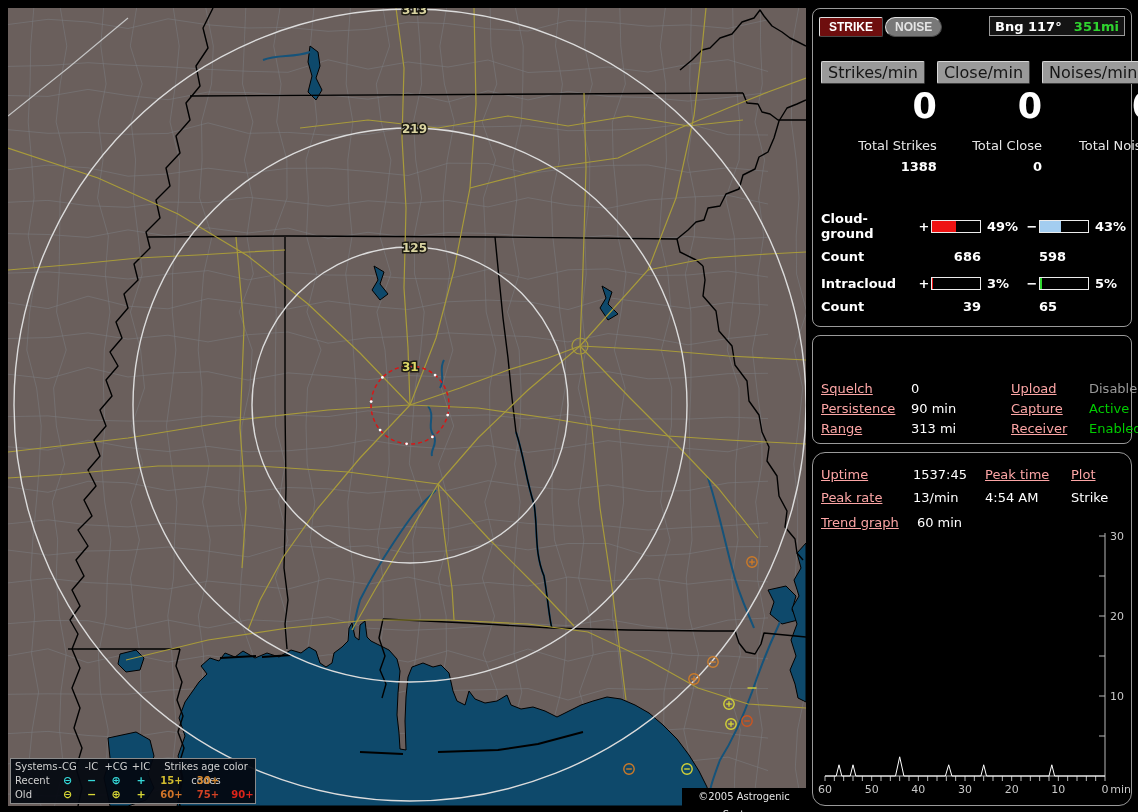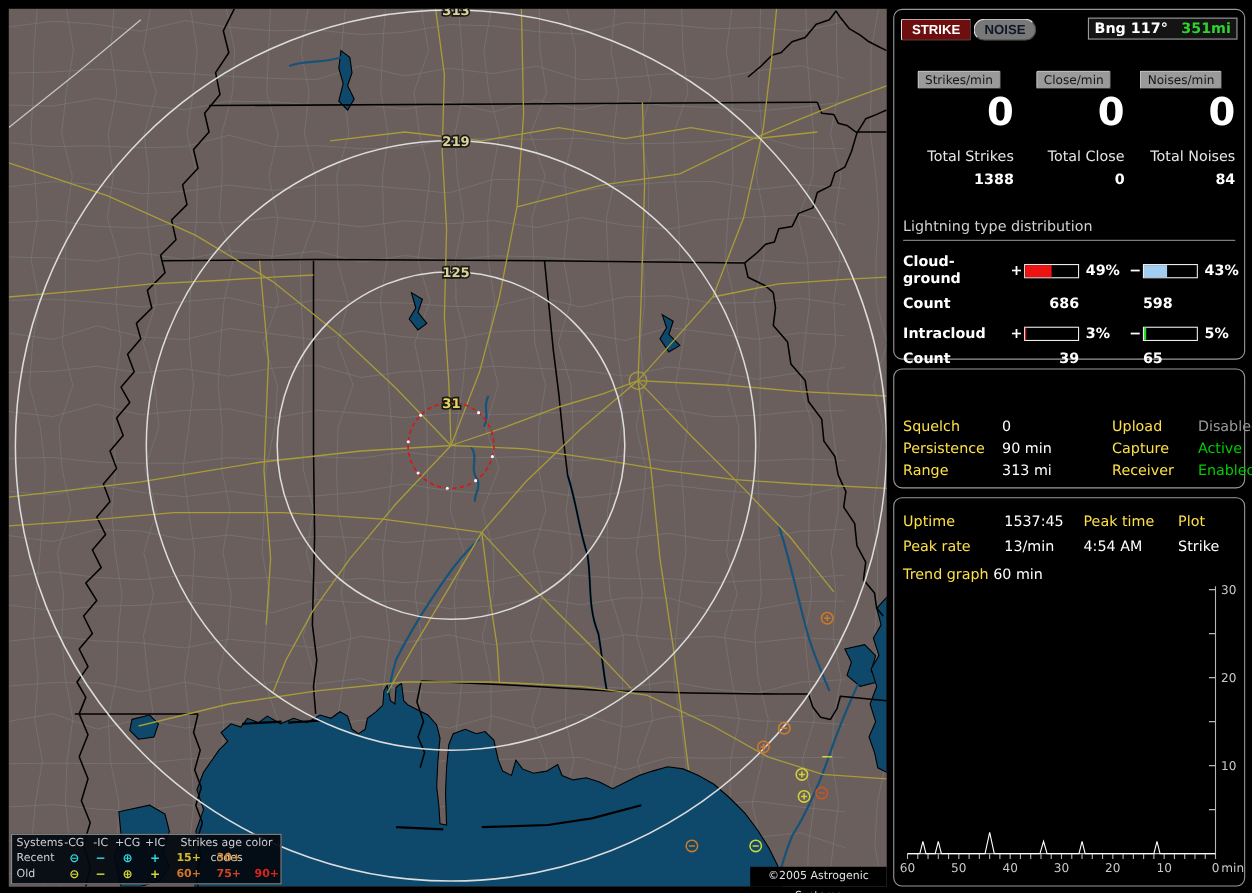--- a/index.html
+++ b/index.html
@@ -21,34 +21,34 @@
   .lg-sym{font-size:11px;font-weight:bold;}
   .lg-age{font-weight:bold;text-align:center;}
 
   #map-copyright{left:674px;top:780px;width:124px;height:18px;background:#000;
     color:#e2e2e2;font-size:10px;line-height:18px;text-align:center;}
 
   
   .pbox{background:#000;border:1px solid #9a9a9a;border-radius:8px;box-sizing:border-box;}
   #box-counters{left:812px;top:8px;width:320px;height:319px;}
   #box-status{left:812px;top:335px;width:320px;height:109px;}
-  #box-uptime{left:812px;top:452px;width:320px;height:354px;}
+  #box-uptime{left:812px;top:452px;width:320px;height:354px;border-radius:13px;}
 
   .btn{display:inline-block;font-size:12px;font-weight:bold;padding:2px 9px;
        border:1px solid;border-color:#e0e0e0 #4a4a4a #4a4a4a #e0e0e0;border-radius:2px;cursor:pointer;}
   #btn-strike{position:absolute;left:6px;top:8px;background:#6e0e0e;color:#fff;}
-  #btn-noise{position:absolute;left:72px;top:8px;background:#787878;color:#0f172a;border-radius:10px;}
+  #btn-noise{position:absolute;left:72px;top:8px;background:#787878;color:#e5e5e5;border-radius:10px;}
   #bng-box{position:absolute;right:6px;top:7px;width:136px;height:20px;background:#141414;
      border:1px solid #9a9a9a;font-size:13px;font-weight:bold;line-height:20px;
      padding:0 5px;box-sizing:border-box;display:flex;justify-content:space-between;}
   #bng-value{color:#2fd32f;}
 
   #stats-row{position:absolute;left:8px;right:8px;top:52px;display:flex;}
   .stat-col{flex:1;text-align:right;}
-  .pill{display:inline-block;background:#9a9a9a;color:#161616;font-size:11px;
+  .pill{display:inline-block;background:#9a9a9a;color:#161616;font-size:16px;
         padding:1px 6px;margin-right:12px;border:1px solid;
         border-color:#d8d8d8 #3c3c3c #3c3c3c #d8d8d8;border-radius:2px;}
   .big-zero{font-size:35px;font-weight:bold;line-height:1.05;margin-top:4px;color:#fff;}
   .tot-label{font-size:13px;color:#e6e6e6;margin-top:13px;}
   .tot-value{font-size:13px;font-weight:bold;margin-top:6px;color:#fff;}
 
   #dist-block{position:absolute;left:8px;right:8px;top:190px;}
   #dist-title{font-size:13px;color:#d0d0d0;border-bottom:1px solid #8a8a8a;padding-bottom:4px;}
   .dist-row,.count-row{display:grid;grid-template-columns:96px 14px 50px 44px 14px 50px 1fr;
      align-items:center;font-size:13px;font-weight:bold;}
@@ -64,23 +64,23 @@
   
   #status-date{position:absolute;left:6px;right:6px;top:5px;font-size:17px;font-weight:bold;
      color:#00e100;border-bottom:1px solid #8a8a8a;padding-bottom:6px;}
   #status-grid{position:absolute;left:8px;right:8px;top:42px;display:grid;
      grid-template-columns:90px 100px 78px 1fr;grid-auto-rows:20px;font-size:13px;align-items:center;}
   .dim{color:#9a9a9a;} .grn{color:#00cc00;}
 
   
   #uptime-grid{position:absolute;left:8px;right:8px;top:10px;display:grid;
      grid-template-columns:92px 72px 86px 1fr;grid-auto-rows:23px;font-size:13px;align-items:center;}
-  .lbl{color:#fde047;} .val{color:#fff;}
+  .lbl{color:#fca5a5;text-decoration:underline;} .val{color:#fff;}
   #trend-row{position:absolute;left:8px;top:62px;font-size:13px;}
-  #trend-row .val{}
+  #trend-row .val{margin-left:14px;}
   #trend-svg{position:absolute;left:0;top:76px;}
 </style>
 </head>
 <body>
 
 <div class="abs" id="map-panel">
   <svg id="map-svg" width="798" height="798" viewBox="0 0 798 798">
     <rect x="0" y="0" width="798" height="798" fill="#6a5f5c"></rect>
     <g id="county-lines">
         <path d="M 25.8,0 L 22.7,38 L 22.1,76 L 20.2,114 L 23.6,152 L 26.1,190 L 20.2,228 L 27.7,266 L 21.7,304 L 18.8,342 L 28.6,380 L 33.2,418 L 31.5,456 L 28.4,494 L 24.8,532 L 22.6,570 L 26.6,608 L 23.6,646 L 30.6,684 L 24.2,722 L 20.5,760 L 33.1,798 M 52.3,0 L 58.8,38 L 52.2,76 L 48.1,114 L 57.7,152 L 52.1,190 L 51.6,228 L 51.1,266 L 48.6,304 L 58.2,342 L 45.6,380 L 48.4,418 L 56.5,456 L 44.3,494 L 49.7,532 L 48.2,570 L 51.3,608 L 58.2,646 L 52.9,684 L 51.5,722 L 55.6,760 L 46.5,798 M 95.6,0 L 92.8,38 L 98.1,76 L 90.3,114 L 95.0,152 L 89.6,190 L 100.4,228 L 97.3,266 L 102.0,304 L 96.3,342 L 95.4,380 L 97.0,418 L 93.5,456 L 96.7,494 L 102.9,532 L 99.3,570 L 98.1,608 L 90.4,646 L 92.4,684 L 100.2,722 L 98.1,760 L 102.8,798 M 128.6,0 L 122.3,38 L 134.2,76 L 123.1,114 L 127.6,152 L 125.5,190 L 130.2,228 L 134.3,266 L 122.4,304 L 132.6,342 L 136.5,380 L 123.7,418 L 134.6,456 L 122.7,494 L 131.4,532 L 122.5,570 L 126.5,608 L 132.0,646 L 132.9,684 L 132.5,722 L 126.8,760 L 124.1,798 M 165.3,0 L 171.2,38 L 167.5,76 L 162.0,114 L 171.5,152 L 170.7,190 L 167.3,228 L 164.6,266 L 164.3,304 L 167.9,342 L 163.6,380 L 158.4,418 L 163.5,456 L 168.9,494 L 166.6,532 L 165.5,570 L 159.8,608 L 163.9,646 L 165.9,684 L 168.3,722 L 164.2,760 L 169.1,798 M 197.8,0 L 205.3,38 L 203.5,76 L 193.5,114 L 194.1,152 L 191.5,190 L 204.0,228 L 195.6,266 L 192.6,304 L 190.2,342 L 194.0,380 L 193.6,418 L 201.2,456 L 194.6,494 L 202.2,532 L 199.1,570 L 190.3,608 L 195.5,646 L 194.1,684 L 192.3,722 L 201.7,760 L 204.6,798 M 237.8,0 L 236.2,38 L 234.5,76 L 244.9,114 L 236.4,152 L 244.5,190 L 238.9,228 L 245.3,266 L 231.2,304 L 244.2,342 L 241.9,380 L 233.9,418 L 232.3,456 L 230.3,494 L 237.1,532 L 233.2,570 L 231.0,608 L 244.5,646 L 237.5,684 L 245.0,722 L 231.6,760 L 232.8,798 M 272.0,0 L 265.7,38 L 273.0,76 L 268.7,114 L 278.9,152 L 279.0,190 L 264.9,228 L 265.8,266 L 268.2,304 L 267.5,342 L 267.1,380 L 267.6,418 L 277.2,456 L 270.5,494 L 280.0,532 L 267.4,570 L 278.6,608 L 278.9,646 L 270.7,684 L 271.9,722 L 276.0,760 L 268.3,798 M 305.9,0 L 302.4,38 L 305.2,76 L 309.0,114 L 298.0,152 L 300.3,190 L 298.5,228 L 308.7,266 L 298.9,304 L 313.0,342 L 299.5,380 L 298.0,418 L 299.2,456 L 306.8,494 L 302.2,532 L 311.1,570 L 304.4,608 L 298.9,646 L 305.9,684 L 309.3,722 L 304.3,760 L 301.4,798 M 342.4,0 L 339.7,38 L 338.2,76 L 344.9,114 L 339.8,152 L 340.5,190 L 344.1,228 L 337.7,266 L 342.6,304 L 345.3,342 L 348.0,380 L 348.6,418 L 345.2,456 L 339.8,494 L 341.5,532 L 346.2,570 L 341.6,608 L 338.0,646 L 345.3,684 L 335.7,722 L 349.4,760 L 334.7,798 M 375.0,0 L 381.6,38 L 368.3,76 L 373.2,114 L 382.9,152 L 378.3,190 L 371.8,228 L 382.9,266 L 368.9,304 L 377.0,342 L 380.1,380 L 380.5,418 L 381.2,456 L 375.7,494 L 369.2,532 L 374.9,570 L 375.6,608 L 372.0,646 L 367.3,684 L 375.9,722 L 369.2,760 L 374.6,798 M 408.8,0 L 412.1,38 L 413.6,76 L 405.4,114 L 407.7,152 L 413.6,190 L 406.1,228 L 406.6,266 L 416.2,304 L 412.7,342 L 407.2,380 L 404.4,418 L 401.3,456 L 413.9,494 L 404.7,532 L 406.6,570 L 412.3,608 L 408.1,646 L 402.7,684 L 401.4,722 L 410.2,760 L 403.1,798 M 438.5,0 L 431.9,38 L 436.4,76 L 446.4,114 L 439.2,152 L 435.4,190 L 435.8,228 L 441.7,266 L 435.9,304 L 444.9,342 L 433.4,380 L 445.7,418 L 430.5,456 L 440.9,494 L 440.5,532 L 430.5,570 L 438.1,608 L 438.5,646 L 432.1,684 L 430.5,722 L 434.8,760 L 430.6,798 M 482.2,0 L 482.9,38 L 488.8,76 L 474.2,114 L 487.6,152 L 475.5,190 L 477.3,228 L 476.7,266 L 478.2,304 L 488.0,342 L 481.6,380 L 481.8,418 L 488.2,456 L 476.8,494 L 485.7,532 L 474.3,570 L 486.5,608 L 475.1,646 L 489.5,684 L 482.8,722 L 481.1,760 L 486.1,798 M 507.5,0 L 515.2,38 L 514.8,76 L 513.3,114 L 504.6,152 L 508.9,190 L 504.4,228 L 511.1,266 L 499.5,304 L 511.1,342 L 513.0,380 L 512.2,418 L 506.6,456 L 512.1,494 L 508.4,532 L 505.3,570 L 506.7,608 L 506.1,646 L 513.8,684 L 504.2,722 L 505.0,760 L 511.7,798 M 551.0,0 L 547.5,38 L 554.4,76 L 549.5,114 L 551.5,152 L 543.3,190 L 544.7,228 L 549.2,266 L 551.9,304 L 557.7,342 L 557.2,380 L 550.7,418 L 544.3,456 L 544.0,494 L 546.5,532 L 558.5,570 L 558.1,608 L 557.5,646 L 552.9,684 L 543.1,722 L 547.9,760 L 549.3,798 M 578.1,0 L 576.6,38 L 584.3,76 L 573.7,114 L 581.8,152 L 581.4,190 L 576.8,228 L 578.2,266 L 573.9,304 L 577.9,342 L 570.2,380 L 579.5,418 L 575.8,456 L 570.3,494 L 575.9,532 L 570.7,570 L 581.8,608 L 585.2,646 L 571.5,684 L 583.5,722 L 580.5,760 L 571.2,798 M 611.8,0 L 612.8,38 L 617.4,76 L 604.3,114 L 605.2,152 L 609.0,190 L 609.9,228 L 618.0,266 L 613.0,304 L 606.3,342 L 617.1,380 L 611.0,418 L 614.2,456 L 615.6,494 L 610.2,532 L 606.5,570 L 604.4,608 L 610.6,646 L 615.3,684 L 617.7,722 L 604.9,760 L 609.6,798 M 657.3,0 L 652.3,38 L 657.7,76 L 657.3,114 L 658.5,152 L 653.9,190 L 651.3,228 L 659.9,266 L 663.2,304 L 653.3,342 L 663.7,380 L 663.4,418 L 657.2,456 L 652.6,494 L 662.1,532 L 650.7,570 L 656.8,608 L 664.1,646 L 656.0,684 L 655.7,722 L 651.2,760 L 663.6,798 M 683.4,0 L 682.6,38 L 681.6,76 L 684.9,114 L 679.5,152 L 687.4,190 L 686.3,228 L 677.3,266 L 682.9,304 L 683.1,342 L 682.9,380 L 681.3,418 L 681.9,456 L 682.4,494 L 684.0,532 L 678.2,570 L 681.1,608 L 690.4,646 L 684.9,684 L 675.8,722 L 684.1,760 L 678.5,798 M 724.7,0 L 725.4,38 L 728.2,76 L 731.7,114 L 731.1,152 L 717.7,190 L 726.2,228 L 728.0,266 L 723.6,304 L 719.3,342 L 731.0,380 L 731.2,418 L 727.6,456 L 727.1,494 L 730.0,532 L 723.7,570 L 727.2,608 L 732.5,646 L 721.1,684 L 732.4,722 L 727.0,760 L 725.8,798 M 752.3,0 L 752.6,38 L 754.3,76 L 747.0,114 L 756.6,152 L 750.7,190 L 755.7,228 L 749.9,266 L 751.7,304 L 744.3,342 L 748.8,380 L 753.8,418 L 754.0,456 L 747.7,494 L 752.2,532 L 749.3,570 L 756.6,608 L 749.7,646 L 748.5,684 L 754.3,722 L 749.6,760 L 745.1,798 M 790.7,0 L 783.8,38 L 783.8,76 L 783.4,114 L 788.3,152 L 791.0,190 L 788.2,228 L 788.6,266 L 798.7,304 L 786.1,342 L 794.7,380 L 790.7,418 L 785.8,456 L 789.6,494 L 789.6,532 L 787.2,570 L 791.4,608 L 788.2,646 L 797.5,684 L 789.5,722 L 787.3,760 L 793.7,798 M 0,16.5 L 40,11.3 L 80,14.0 L 120,20.5 L 160,10.8 L 200,16.8 L 240,20.0 L 280,19.4 L 320,23.3 L 360,21.4 L 400,14.3 L 440,15.6 L 480,20.8 L 520,23.0 L 560,12.5 L 600,14.2 L 640,18.2 L 680,16.9 L 720,20.4 L 760,11.8 M 0,58.4 L 40,57.5 L 80,54.7 L 120,57.2 L 160,58.8 L 200,61.3 L 240,63.3 L 280,64.3 L 320,51.8 L 360,61.1 L 400,54.0 L 440,59.0 L 480,52.0 L 520,64.5 L 560,62.6 L 600,59.0 L 640,64.0 L 680,56.3 L 720,51.7 L 760,63.5 M 0,87.5 L 40,88.4 L 80,81.4 L 120,87.6 L 160,91.7 L 200,84.0 L 240,84.6 L 280,87.4 L 320,86.9 L 360,91.2 L 400,84.9 L 440,94.0 L 480,82.8 L 520,91.9 L 560,83.3 L 600,88.5 L 640,89.5 L 680,93.1 L 720,89.4 L 760,84.6 M 0,121.7 L 40,125.3 L 80,124.5 L 120,126.3 L 160,125.4 L 200,114.9 L 240,125.3 L 280,124.4 L 320,127.2 L 360,126.4 L 400,118.9 L 440,117.8 L 480,118.8 L 520,117.8 L 560,122.7 L 600,122.2 L 640,120.5 L 680,115.6 L 720,126.7 L 760,127.0 M 0,161.8 L 40,157.1 L 80,159.8 L 120,168.2 L 160,166.0 L 200,160.2 L 240,165.1 L 280,160.3 L 320,160.2 L 360,163.5 L 400,167.5 L 440,155.2 L 480,155.4 L 520,165.7 L 560,160.3 L 600,157.4 L 640,157.0 L 680,164.4 L 720,159.7 L 760,163.4 M 0,194.3 L 40,192.4 L 80,197.7 L 120,199.3 L 160,194.1 L 200,194.6 L 240,189.3 L 280,193.4 L 320,198.2 L 360,192.8 L 400,195.5 L 440,192.5 L 480,198.9 L 520,189.7 L 560,196.9 L 600,200.3 L 640,192.0 L 680,189.2 L 720,187.3 L 760,196.0 M 0,225.6 L 40,226.5 L 80,229.4 L 120,221.9 L 160,228.0 L 200,219.8 L 240,225.0 L 280,220.1 L 320,230.4 L 360,224.3 L 400,229.0 L 440,224.6 L 480,225.4 L 520,228.1 L 560,230.2 L 600,227.5 L 640,231.1 L 680,228.4 L 720,231.3 L 760,229.4 M 0,265.1 L 40,263.9 L 80,266.9 L 120,271.0 L 160,266.1 L 200,262.6 L 240,271.9 L 280,264.5 L 320,267.0 L 360,267.4 L 400,270.5 L 440,270.9 L 480,261.4 L 520,271.2 L 560,261.8 L 600,260.9 L 640,267.6 L 680,267.0 L 720,263.1 L 760,269.1 M 0,294.8 L 40,300.6 L 80,288.2 L 120,298.2 L 160,300.8 L 200,290.6 L 240,295.5 L 280,301.0 L 320,293.0 L 360,298.2 L 400,301.5 L 440,293.8 L 480,292.1 L 520,293.6 L 560,301.6 L 600,289.7 L 640,295.0 L 680,300.4 L 720,294.5 L 760,297.1 M 0,330.5 L 40,329.6 L 80,324.9 L 120,331.1 L 160,327.2 L 200,333.9 L 240,326.7 L 280,324.0 L 320,335.2 L 360,329.7 L 400,328.5 L 440,324.9 L 480,326.9 L 520,328.6 L 560,333.9 L 600,325.6 L 640,329.6 L 680,336.8 L 720,330.5 L 760,326.2 M 0,366.2 L 40,370.7 L 80,359.5 L 120,369.0 L 160,365.1 L 200,363.7 L 240,372.1 L 280,364.9 L 320,367.8 L 360,371.7 L 400,367.5 L 440,369.0 L 480,368.0 L 520,365.6 L 560,366.7 L 600,363.7 L 640,370.8 L 680,369.6 L 720,365.7 L 760,365.3 M 0,408.6 L 40,407.9 L 80,412.1 L 120,413.1 L 160,413.1 L 200,408.0 L 240,409.8 L 280,407.1 L 320,408.6 L 360,402.8 L 400,408.0 L 440,407.9 L 480,406.9 L 520,411.0 L 560,406.4 L 600,411.9 L 640,410.9 L 680,411.1 L 720,409.2 L 760,410.6 M 0,438.8 L 40,442.1 L 80,432.2 L 120,439.5 L 160,443.5 L 200,438.4 L 240,443.8 L 280,442.8 L 320,439.1 L 360,431.9 L 400,438.2 L 440,441.0 L 480,437.5 L 520,444.3 L 560,439.3 L 600,432.7 L 640,437.4 L 680,440.5 L 720,443.8 L 760,433.5 M 0,478.9 L 40,484.3 L 80,473.3 L 120,474.8 L 160,482.6 L 200,478.4 L 240,483.9 L 280,479.5 L 320,480.8 L 360,485.2 L 400,482.0 L 440,482.3 L 480,472.7 L 520,478.5 L 560,481.9 L 600,476.9 L 640,483.5 L 680,482.6 L 720,474.9 L 760,473.2 M 0,515.9 L 40,511.8 L 80,516.9 L 120,518.9 L 160,515.1 L 200,518.2 L 240,517.0 L 280,521.9 L 320,517.6 L 360,521.8 L 400,518.7 L 440,520.7 L 480,511.3 L 520,515.4 L 560,518.1 L 600,518.0 L 640,522.0 L 680,519.4 L 720,517.7 L 760,514.8 M 0,542.1 L 40,547.1 L 80,543.0 L 120,542.3 L 160,539.0 L 200,543.1 L 240,548.9 L 280,537.0 L 320,540.0 L 360,537.7 L 400,545.2 L 440,542.8 L 480,535.6 L 520,541.9 L 560,535.5 L 600,535.5 L 640,547.9 L 680,545.9 L 720,538.8 L 760,538.5 M 0,574.9 L 40,570.3 L 80,574.6 L 120,576.4 L 160,581.1 L 200,573.1 L 240,577.0 L 280,581.1 L 320,570.3 L 360,576.3 L 400,569.1 L 440,578.1 L 480,574.5 L 520,578.0 L 560,569.0 L 600,573.0 L 640,570.3 L 680,576.1 L 720,571.6 L 760,573.9 M 0,615.7 L 40,612.5 L 80,612.7 L 120,620.9 L 160,612.1 L 200,619.9 L 240,611.8 L 280,613.6 L 320,608.8 L 360,620.2 L 400,622.4 L 440,620.7 L 480,617.8 L 520,615.7 L 560,617.6 L 600,611.5 L 640,618.5 L 680,622.1 L 720,612.1 L 760,609.9 M 0,647.8 L 40,640.8 L 80,654.8 L 120,645.6 L 160,654.0 L 200,647.5 L 240,652.2 L 280,652.3 L 320,646.8 L 360,646.6 L 400,654.0 L 440,642.7 L 480,654.1 L 520,641.0 L 560,653.1 L 600,643.5 L 640,642.4 L 680,647.4 L 720,648.1 L 760,650.8 M 0,686.3 L 40,685.8 L 80,686.2 L 120,686.2 L 160,682.1 L 200,680.3 L 240,684.1 L 280,683.1 L 320,683.7 L 360,691.8 L 400,682.4 L 440,682.5 L 480,681.6 L 520,680.6 L 560,692.0 L 600,680.5 L 640,681.4 L 680,680.1 L 720,680.6 L 760,680.5 M 0,725.6 L 40,723.4 L 80,727.5 L 120,729.7 L 160,723.4 L 200,728.9 L 240,732.6 L 280,729.4 L 320,719.8 L 360,725.1 L 400,725.4 L 440,726.4 L 480,719.5 L 520,726.2 L 560,729.8 L 600,732.1 L 640,722.9 L 680,720.6 L 720,725.7 L 760,730.1 M 0,755.9 L 40,751.6 L 80,762.3 L 120,754.7 L 160,749.8 L 200,753.9 L 240,749.1 L 280,761.7 L 320,754.6 L 360,762.8 L 400,754.1 L 440,755.4 L 480,755.1 L 520,753.5 L 560,749.9 L 600,754.3 L 640,754.9 L 680,753.1 L 720,749.1 L 760,762.6 M 0,786.0 L 40,787.9 L 80,787.1 L 120,786.5 L 160,781.0 L 200,789.7 L 240,789.7 L 280,790.7 L 320,781.9 L 360,788.1 L 400,779.2 L 440,783.5 L 480,789.4 L 520,785.9 L 560,791.7 L 600,781.1 L 640,780.0 L 680,783.7 L 720,783.9 L 760,781.5 " fill="none" stroke="#7b7e82" stroke-width="0.8" opacity="0.65"></path>
@@ -276,21 +276,20 @@
     </div>
     <div class="stat-col">
       <span class="pill">Noises/min</span>
       <div class="big-zero">0</div>
       <div class="tot-label">Total Noises</div>
       <div class="tot-value">84</div>
     </div>
   </div>
 
   <div id="dist-block">
-    <div id="dist-title">Lightning type distribution</div>
 
     <div class="dist-row">
       <span>Cloud-ground</span>
       <span class="sign">+</span>
       <span class="bar">
           <span class="fill" id="bar-plus-0" style="width: 49%; background: rgb(238, 19, 19);"></span>
         </span>
       <span class="pct">49%</span>
       <span class="sign">−</span>
       <span class="bar">

